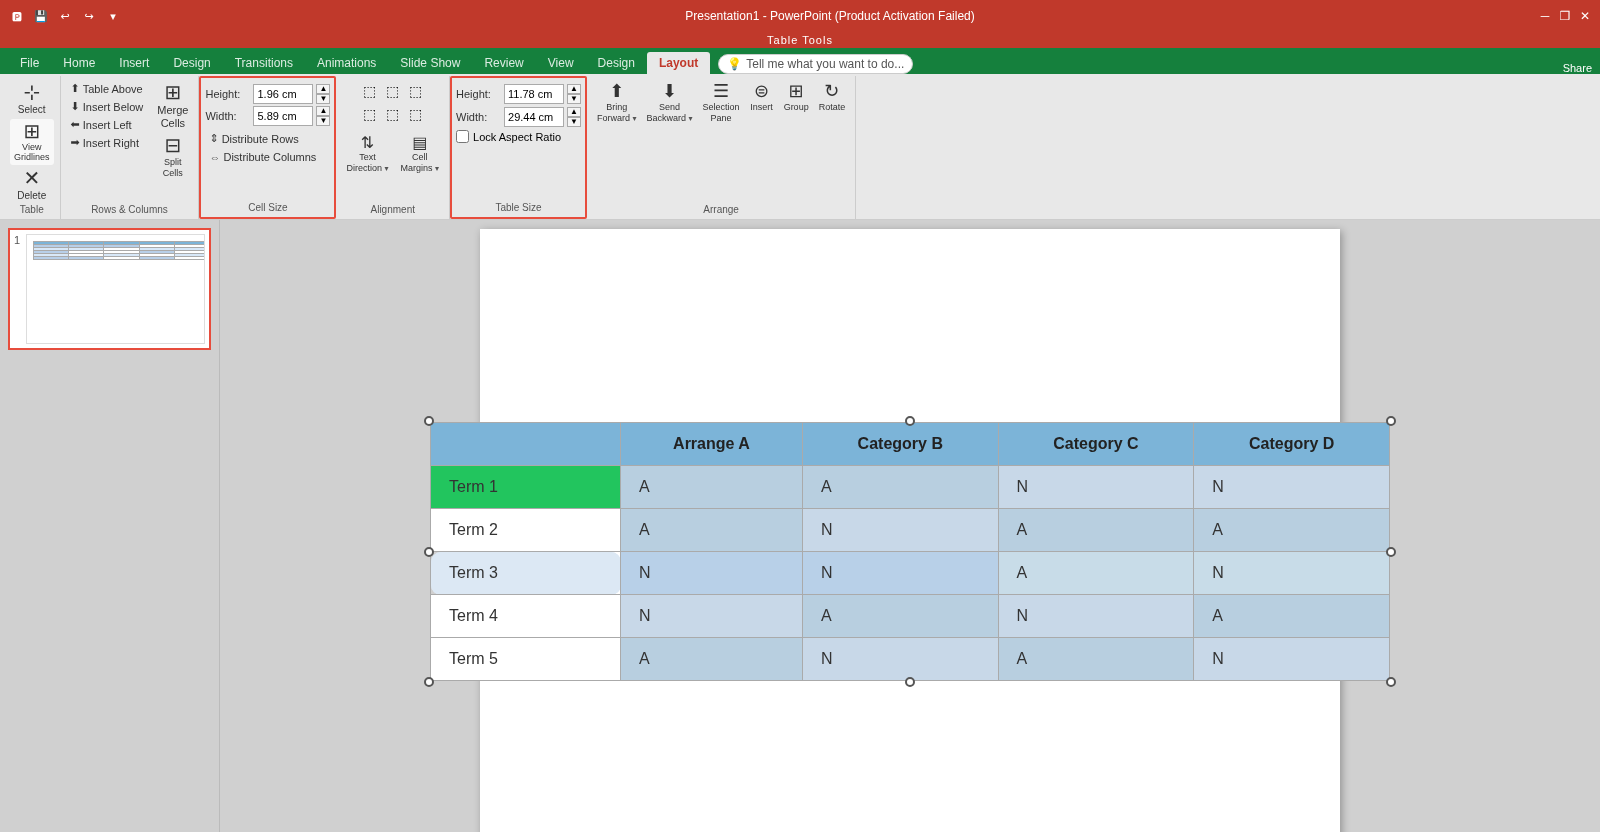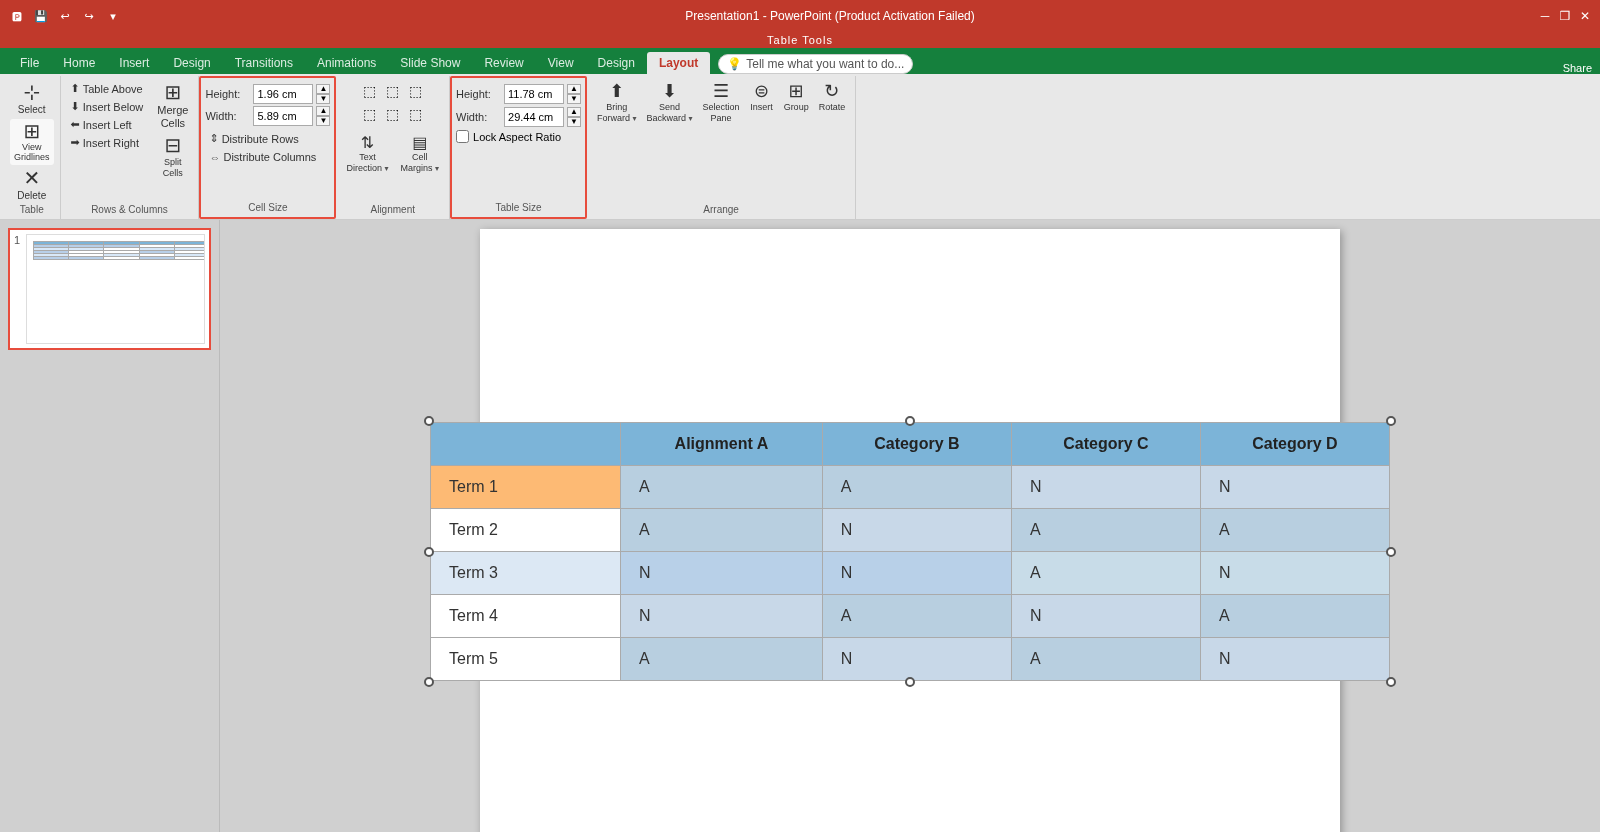--- a/index.html
+++ b/index.html
@@ -608,43 +608,43 @@
         <div class="selection-handle" style="top:50%; left:-6px; transform:translateY(-50%);"></div>
         <div class="selection-handle" style="top:50%; right:-6px; transform:translateY(-50%);"></div>
         <div class="selection-handle" style="bottom:-6px; left:-6px;"></div>
         <div class="selection-handle" style="bottom:-6px; left:50%; transform:translateX(-50%);"></div>
         <div class="selection-handle" style="bottom:-6px; right:-6px;"></div>
 
         <table class="data-table">
           <thead>
             <tr>
               <th class="table-header-empty" style="background:#7cb4d8; width:190px;"></th>
-              <th class="table-header">Alignment A</th>
+              <th class="table-header">Arrange A</th>
               <th class="table-header">Category B</th>
               <th class="table-header">Category C</th>
               <th class="table-header">Category D</th>
             </tr>
           </thead>
           <tbody>
             <tr style="background:#b0b0b0;">
-              <td class="row-label" style="background:#fdba74;margin-left:7px;">Term 1</td>
+              <td class="row-label" style="background:#22c55e;margin-left:7px;">Term 1</td>
               <td class="cell-a">A</td>
               <td class="cell-a">A</td>
               <td class="cell-n">N</td>
               <td class="cell-n">N</td>
             </tr>
             <tr>
               <td class="row-label">Term 2</td>
               <td class="cell-a">A</td>
               <td class="cell-n">N</td>
               <td class="cell-a">A</td>
               <td class="cell-a">A</td>
             </tr>
             <tr style="background:#dce8f4;">
-              <td class="row-label" style="background:#dce8f4;">Term 3</td>
+              <td class="row-label" style="background:#dce8f4;border-radius:10px;">Term 3</td>
               <td class="cell-n" style="background:#b8d0e8;">N</td>
               <td class="cell-n" style="background:#b8d0e8;">N</td>
               <td class="cell-a" style="background:#c8dce8;">A</td>
               <td class="cell-n" style="background:#c8dce8;">N</td>
             </tr>
             <tr>
               <td class="row-label">Term 4</td>
               <td class="cell-n">N</td>
               <td class="cell-a">A</td>
               <td class="cell-n">N</td>

